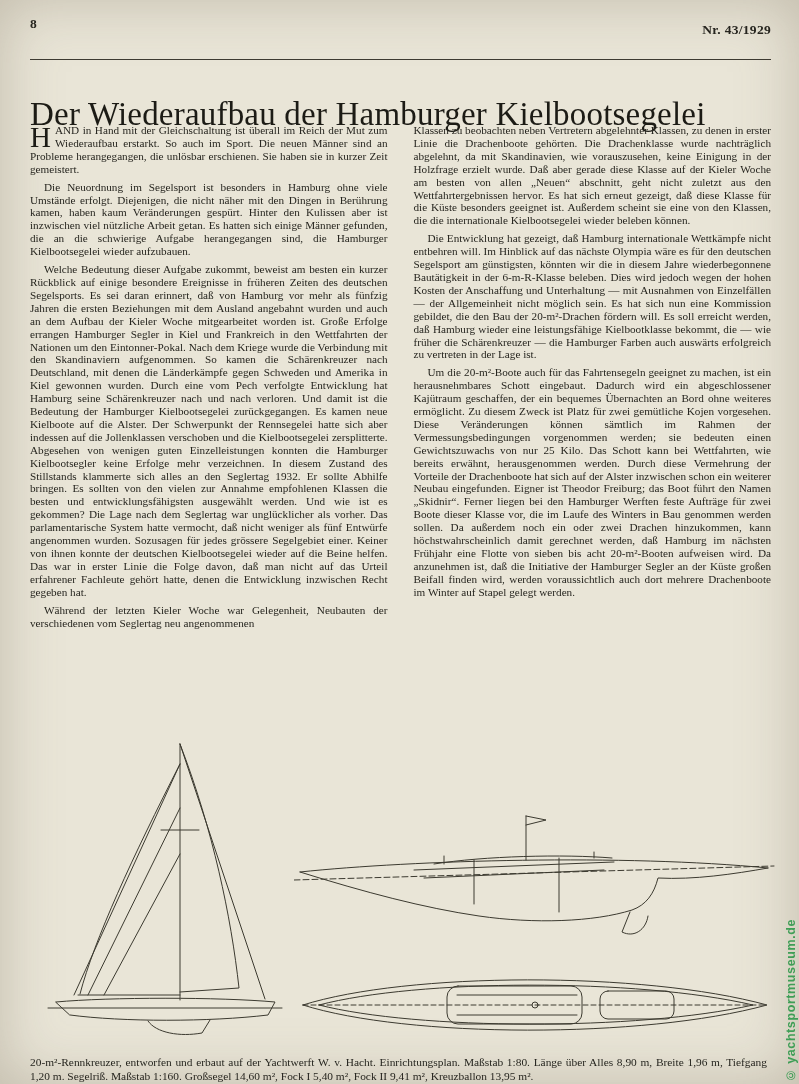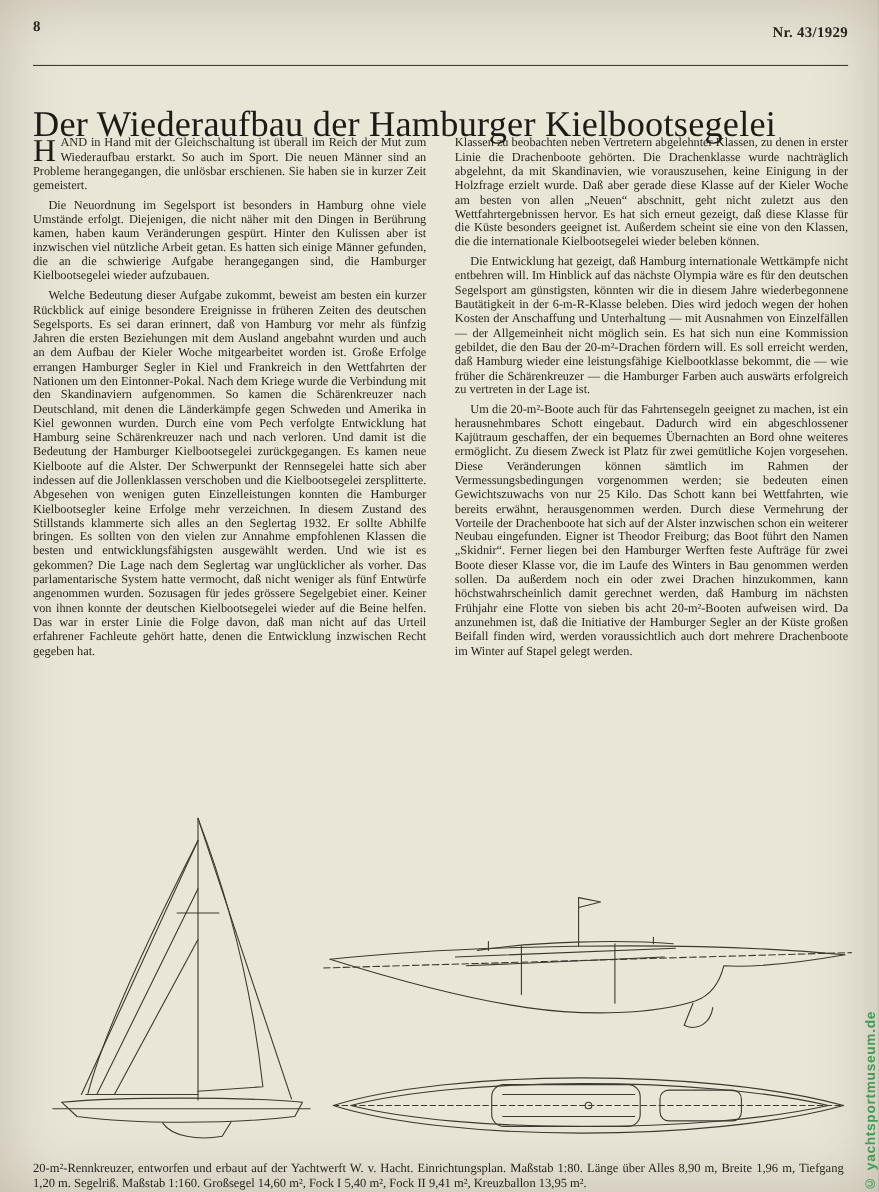--- a/index.html
+++ b/index.html
@@ -63,20 +63,21 @@
 
   <div class="rule"></div>
 
   <h1 class="title">Der Wiederaufbau der Hamburger Kielbootsegelei</h1>
 
   <div class="columns">
     <div class="col">
       <p class="para"><span class="dropcap">H</span><span>AND in Hand mit der Gleichschaltung ist überall im Reich der Mut zum Wiederaufbau erstarkt.  So auch im Sport. Die neuen Männer sind an Probleme herangegangen, die unlösbar erschienen.  Sie haben sie in kurzer Zeit gemeistert.</span></p>
       <p class="para indent">Die Neuordnung im Segelsport ist besonders in Hamburg ohne viele Umstände erfolgt.  Diejenigen, die nicht näher mit den Dingen in Berührung kamen, haben kaum Veränderungen gespürt.  Hinter den Kulissen aber ist inzwischen viel nützliche Arbeit getan.  Es hatten sich einige Männer gefunden, die an die schwierige Aufgabe herangegangen sind, die Hamburger Kielbootsegelei wieder aufzubauen.</p>
       <p class="para indent">Welche Bedeutung dieser Aufgabe zukommt, beweist am besten ein kurzer Rückblick auf einige besondere Ereignisse in früheren Zeiten des deutschen Segelsports.  Es sei daran erinnert, daß von Hamburg vor mehr als fünfzig Jahren die ersten Beziehungen mit dem Ausland angebahnt wurden und auch an dem Aufbau der Kieler Woche mitgearbeitet worden ist.  Große Erfolge errangen Hamburger Segler in Kiel und Frankreich in den Wettfahrten der Nationen um den Eintonner-Pokal.  Nach dem Kriege wurde die Verbindung mit den Skandinaviern aufgenommen.  So kamen die Schärenkreuzer nach Deutschland, mit denen die Länderkämpfe gegen Schweden und Amerika in Kiel gewonnen wurden.  Durch eine vom Pech verfolgte Entwicklung hat Hamburg seine Schärenkreuzer nach und nach verloren.  Und damit ist die Bedeutung der Hamburger Kielbootsegelei zurückgegangen.  Es kamen neue Kielboote auf die Alster.  Der Schwerpunkt der Rennsegelei hatte sich aber indessen auf die Jollenklassen verschoben und die Kielbootsegelei zersplitterte.  Abgesehen von wenigen guten Einzelleistungen konnten die Hamburger Kielbootsegler keine Erfolge mehr verzeichnen.  In diesem Zustand des Stillstands klammerte sich alles an den Seglertag 1932.  Er sollte Abhilfe bringen.  Es sollten von den vielen zur Annahme empfohlenen Klassen die besten und entwicklungsfähigsten ausgewählt werden.  Und wie ist es gekommen?  Die Lage nach dem Seglertag war unglücklicher als vorher. Das parlamentarische System hatte vermocht, daß nicht weniger als fünf Entwürfe angenommen wurden.  Sozusagen für jedes grössere Segelgebiet einer.  Keiner von ihnen konnte der deutschen Kielbootsegelei wieder auf die Beine helfen.  Das war in erster Linie die Folge davon, daß man nicht auf das Urteil erfahrener Fachleute gehört hatte, denen die Entwicklung inzwischen Recht gegeben hat.</p>
+      <p class="para indent">Während der letzten Kieler Woche war Gelegenheit, Neubauten der verschiedenen vom Seglertag neu angenommenen</p>
     </div>
     <div class="col">
       <p class="para">Klassen zu beobachten neben Vertretern abgelehnter Klassen, zu denen in erster Linie die Drachenboote gehörten.  Die Drachenklasse wurde nachträglich abgelehnt, da mit Skandinavien, wie vorauszusehen, keine Einigung in der Holzfrage erzielt wurde.  Daß aber gerade diese Klasse auf der Kieler Woche am besten von allen „Neuen“ abschnitt, geht nicht zuletzt aus den Wettfahrtergebnissen hervor.  Es hat sich erneut gezeigt, daß diese Klasse für die Küste besonders geeignet ist. Außerdem scheint sie eine von den Klassen, die die internationale Kielbootsegelei wieder beleben können.</p>
       <p class="para indent">Die Entwicklung hat gezeigt, daß Hamburg internationale Wettkämpfe nicht entbehren will.  Im Hinblick auf das nächste Olympia wäre es für den deutschen Segelsport am günstigsten, könnten wir die in diesem Jahre wiederbegonnene Bautätigkeit in der 6-m-R-Klasse beleben.  Dies wird jedoch wegen der hohen Kosten der Anschaffung und Unterhaltung — mit Ausnahmen von Einzelfällen — der Allgemeinheit nicht möglich sein.  Es hat sich nun eine Kommission gebildet, die den Bau der 20-m²-Drachen fördern will.  Es soll erreicht werden, daß Hamburg wieder eine leistungsfähige Kielbootklasse bekommt, die — wie früher die Schärenkreuzer — die Hamburger Farben auch auswärts erfolgreich zu vertreten in der Lage ist.</p>
       <p class="para indent">Um die 20-m²-Boote auch für das Fahrtensegeln geeignet zu machen, ist ein herausnehmbares Schott eingebaut.  Dadurch wird ein abgeschlossener Kajütraum geschaffen, der ein bequemes Übernachten an Bord ohne weiteres ermöglicht.  Zu diesem Zweck ist Platz für zwei gemütliche Kojen vorgesehen. Diese Veränderungen können sämtlich im Rahmen der Vermessungsbedingungen vorgenommen werden; sie bedeuten einen Gewichtszuwachs von nur 25 Kilo.  Das Schott kann bei Wettfahrten, wie bereits erwähnt, herausgenommen werden.  Durch diese Vermehrung der Vorteile der Drachenboote hat sich auf der Alster inzwischen schon ein weiterer Neubau eingefunden. Eigner ist Theodor Freiburg; das Boot führt den Namen „Skidnir“.  Ferner liegen bei den Hamburger Werften feste Aufträge für zwei Boote dieser Klasse vor, die im Laufe des Winters in Bau genommen werden sollen.  Da außerdem noch ein oder zwei Drachen hinzukommen, kann höchstwahrscheinlich damit gerechnet werden, daß Hamburg im nächsten Frühjahr eine Flotte von sieben bis acht 20-m²-Booten aufweisen wird.  Da anzunehmen ist, daß die Initiative der Hamburger Segler an der Küste großen Beifall finden wird, werden voraussichtlich auch dort mehrere Drachenboote im Winter auf Stapel gelegt werden.</p>
     </div>
   </div>
 
   <div class="figures">
 

